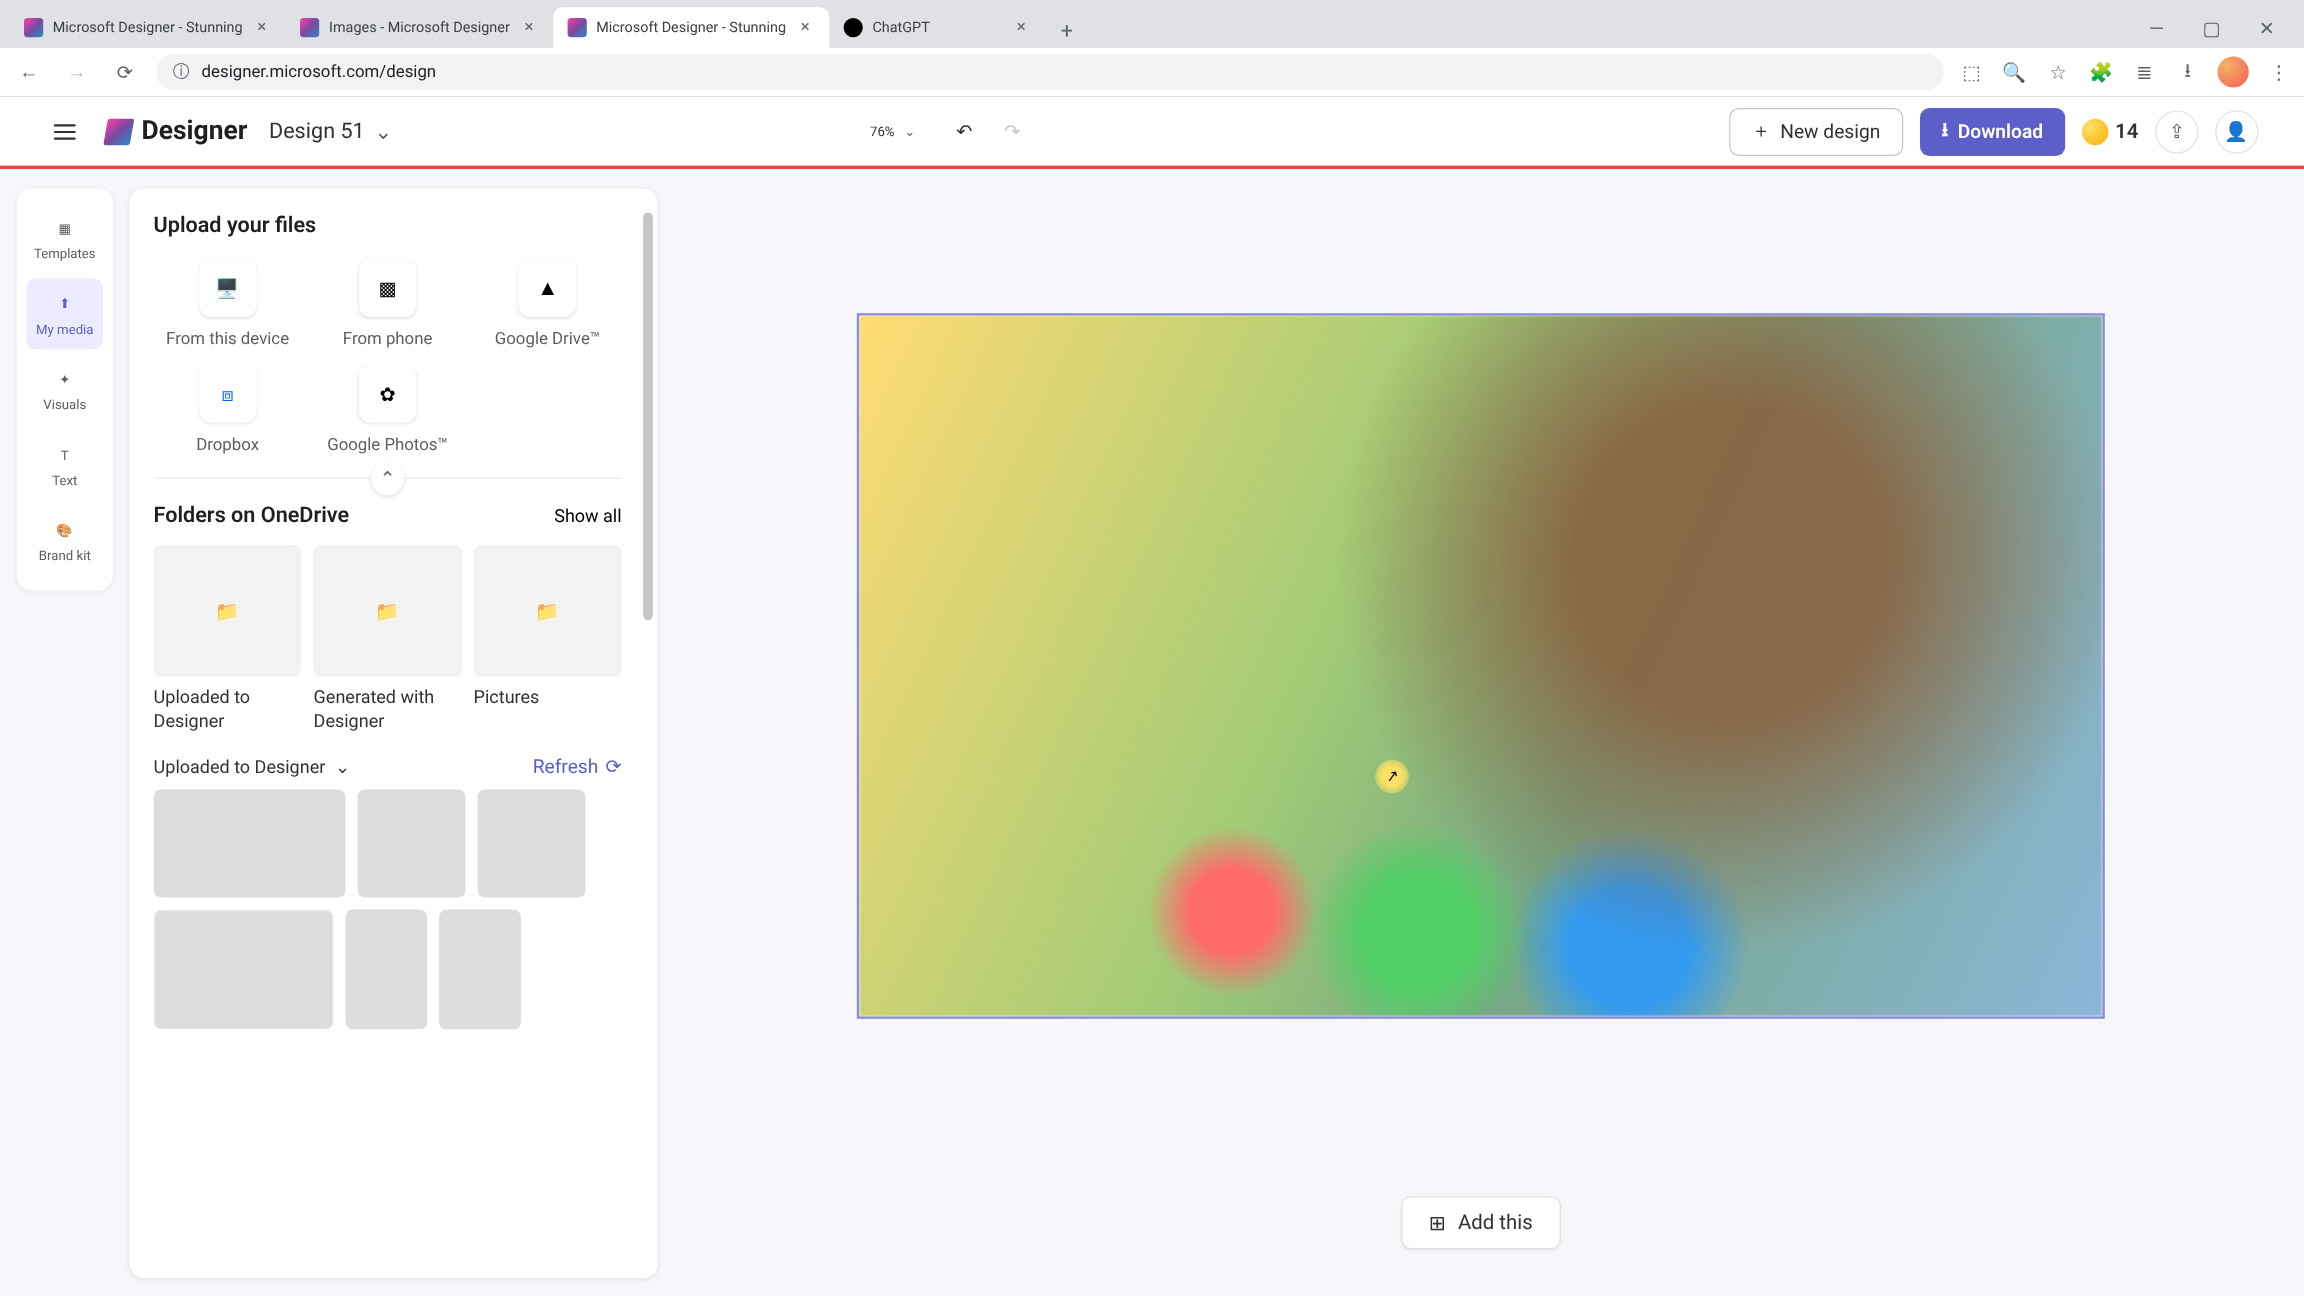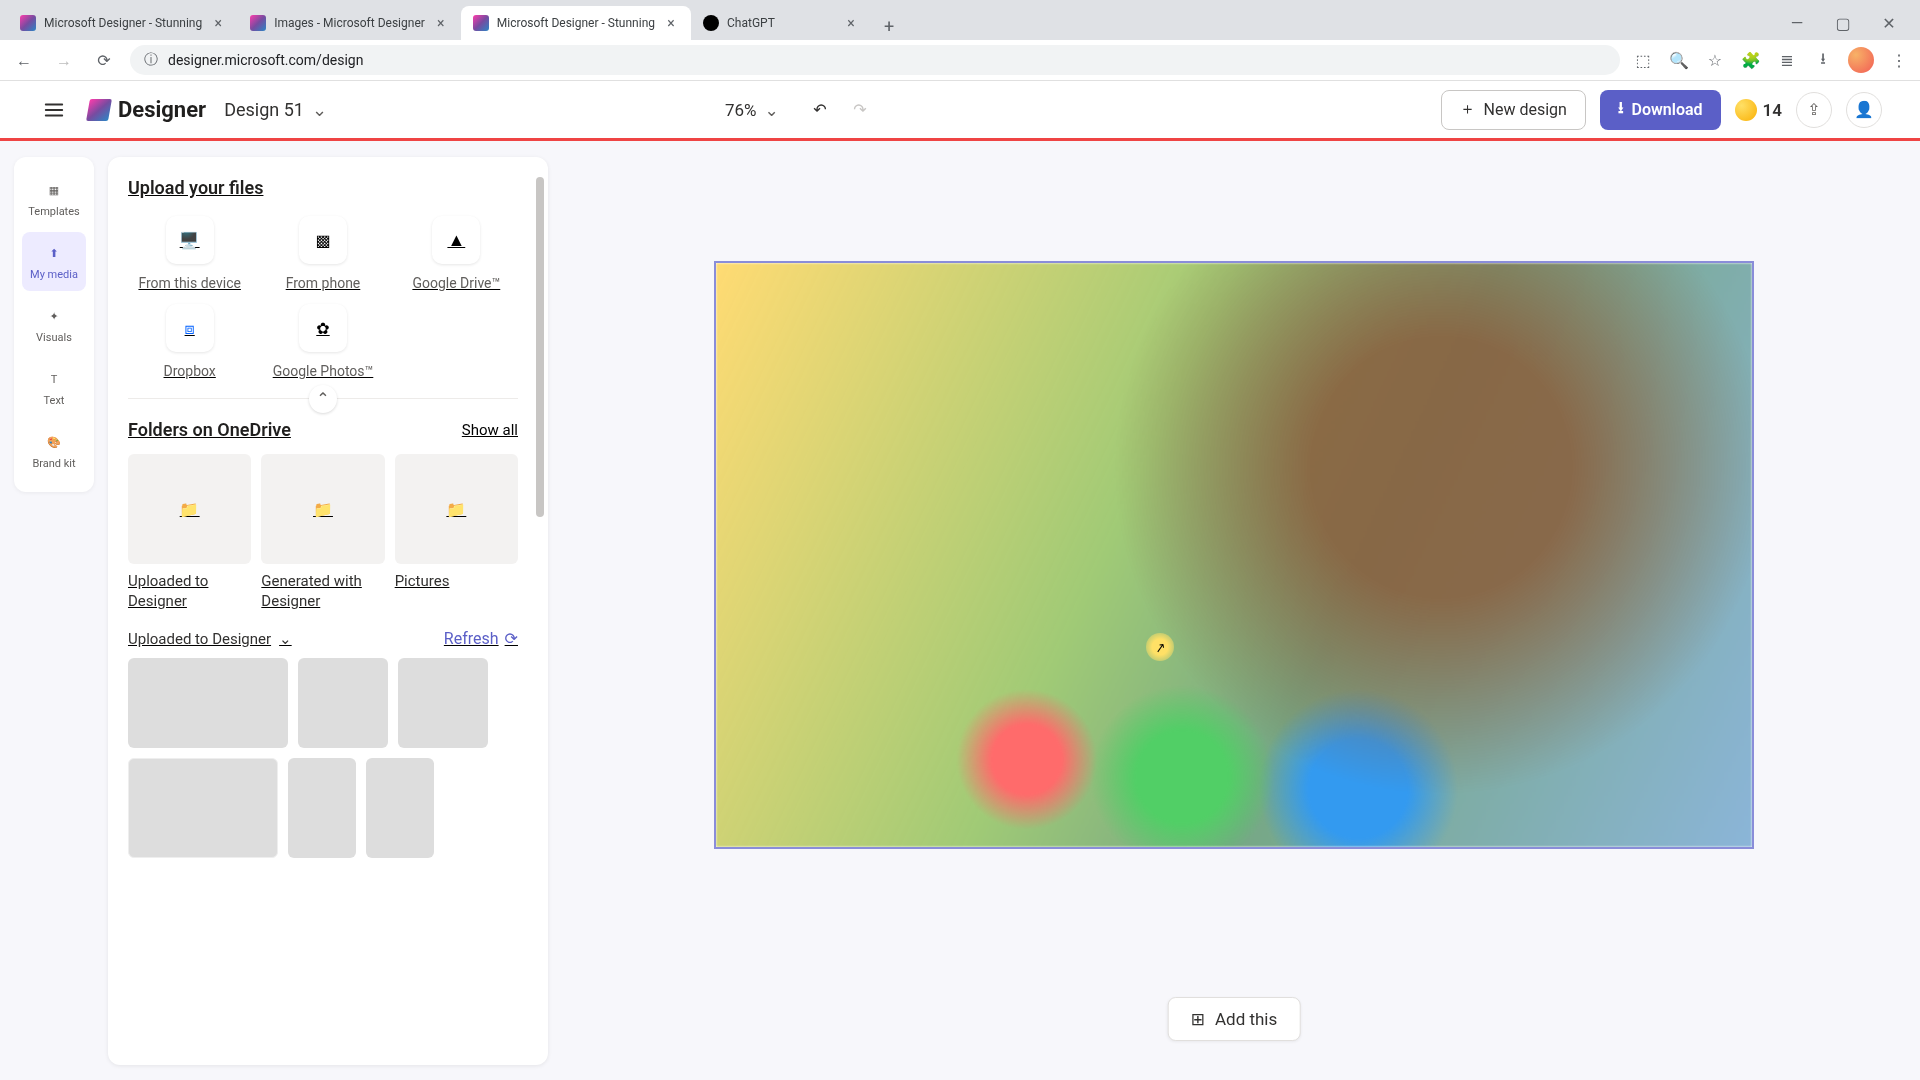--- a/index.html
+++ b/index.html
@@ -25,42 +25,42 @@
   .addr-icons { display:flex; gap:14px; align-items:center; }
   .addr-icons .ic { width:22px; height:22px; display:flex; align-items:center; justify-content:center; color:#5f6368; cursor:pointer; }
   .avatar-small { width:26px; height:26px; border-radius:50%; background: radial-gradient(circle at 30% 30%, #f7b267, #f25c54); }
 
   
   .app-header { height: 60px; background:#fff; display:flex; align-items:center; padding: 0 38px; gap: 18px; border-bottom: 3px solid #ef4444; }
   .hamburger { width:32px; height:32px; display:flex; align-items:center; justify-content:center; cursor:pointer; color:#323130; }
   .brand { display:flex; align-items:center; gap:8px; font-size: 22px; font-weight:700; color:#201f1e; }
   .brand .logo { width:22px; height:22px; background: linear-gradient(135deg,#ff3cac,#784ba0,#2b86c5); border-radius:2px; transform: skewX(-10deg); }
   .design-name { display:flex; align-items:center; gap:8px; font-size:18px; color:#323130; cursor:pointer; }
-  .zoom { display:flex; gap:8px; font-size:17px; color:#323130; cursor:pointer; margin-left: 380px;}
+  .zoom { display:flex; gap:8px; font-size:11px; color:#323130; cursor:pointer; margin-left: 380px;}
   .undo-redo { display:flex; gap:14px; margin-left: 10px; }
   .undo-redo .ic { width:26px; height:26px; display:flex; align-items:center; justify-content:center; color:#323130; cursor:pointer; }
   .undo-redo .ic.disabled { color:#c8c6c4; }
   .header-right { margin-left:auto; display:flex; align-items:center; gap:14px; }
   .btn { height:40px; border-radius:8px; display:flex; align-items:center; gap:8px; padding:0 18px; font-size:16px; cursor:pointer; }
   .btn.outline { border:1px solid #c8c6c4; background:#fff; color:#323130; }
   .btn.primary { background:#5b5fc7; color:#fff; font-weight:600; }
   .coin { display:flex; align-items:center; gap:6px; font-size:17px; font-weight:600; color:#323130; }
   .coin .disk { width:22px; height:22px; border-radius:50%; background: radial-gradient(circle at 30% 30%, #ffe066, #fab005); }
   .ico-circle { width:36px; height:36px; border-radius:50%; border:1px solid #e1dfdd; display:flex; align-items:center; justify-content:center; color:#605e5c; cursor:pointer; }
 
   
   .main { display:flex; height: calc(1080px - 40px - 40px - 60px); position:relative; background:#f7f7fb; }
 
   .left-rail { width: 80px; background:#fff; border-radius: 12px; margin: 16px 0 16px 14px; display:flex; flex-direction:column; align-items:center; padding: 12px 0; gap:4px; box-shadow: 0 1px 4px rgba(0,0,0,.06); height: fit-content; }
   .rail-item { width:64px; display:flex; flex-direction:column; align-items:center; gap:4px; padding:10px 0; border-radius:8px; cursor:pointer; color:#605e5c; font-size:11px; }
   .rail-item.active { background:#edebff; color:#5b5fc7; }
   .rail-item .ri-ic { width:22px; height:22px; display:flex; align-items:center; justify-content:center; }
 
   .side-panel { width: 440px; background:#fff; border-radius:12px; margin:16px 0 16px 14px; box-shadow: 0 1px 4px rgba(0,0,0,.08); display:flex; flex-direction:column; padding: 20px 0 20px 20px; position:relative; overflow:hidden; }
-  .side-panel-inner { overflow-y:auto; padding-right: 30px; text-decoration: underline; }
+  .side-panel-inner { overflow-y:auto; padding-right: 30px; }
   .panel-scrollbar { position:absolute; right:4px; top:20px; width:8px; height: 340px; background:#c8c6c4; border-radius:4px; }
   .section-title { font-size:18px; font-weight:600; color:#201f1e; margin-bottom: 18px; }
   .upload-grid { display:grid; grid-template-columns: repeat(3, 1fr); gap: 12px 10px; margin-bottom: 14px; }
   .upload-opt { display:flex; flex-direction:column; align-items:center; gap:10px; cursor:pointer; }
   .upload-opt .tile { width:48px; height:48px; border-radius:10px; box-shadow: 0 1px 3px rgba(0,0,0,.1); display:flex; align-items:center; justify-content:center; background:#fff; }
   .upload-opt .lbl { font-size:14px; color:#605e5c; text-align:center; line-height:1.3; }
   .divider-collapse { position:relative; height:1px; background:#edebe9; margin: 18px 0 20px; }
   .divider-collapse .chev { position:absolute; left:50%; top:50%; transform:translate(-50%,-50%); width:28px; height:28px; border-radius:50%; background:#fff; box-shadow:0 1px 3px rgba(0,0,0,.15); display:flex; align-items:center; justify-content:center; color:#605e5c; cursor:pointer; }
 
   .row-head { display:flex; align-items:center; justify-content:space-between; margin-bottom:14px; }

